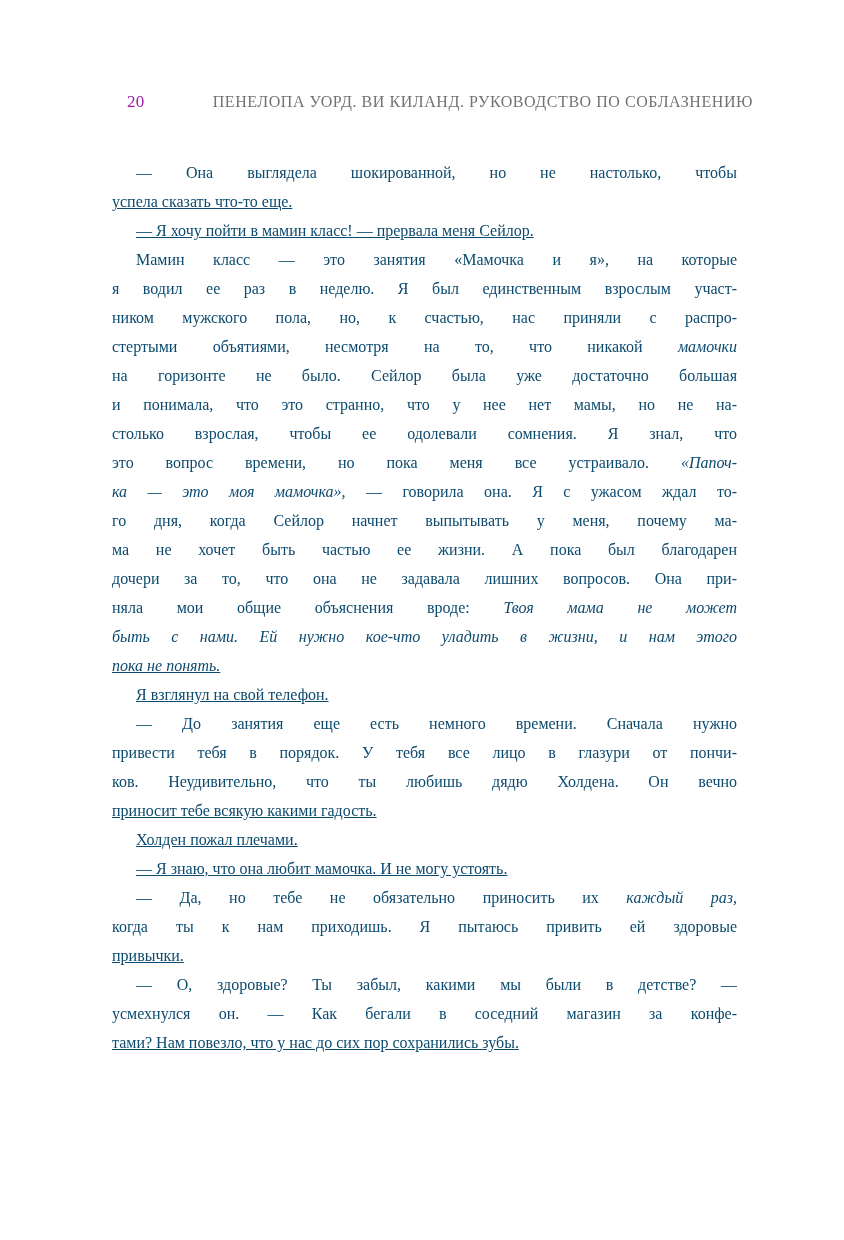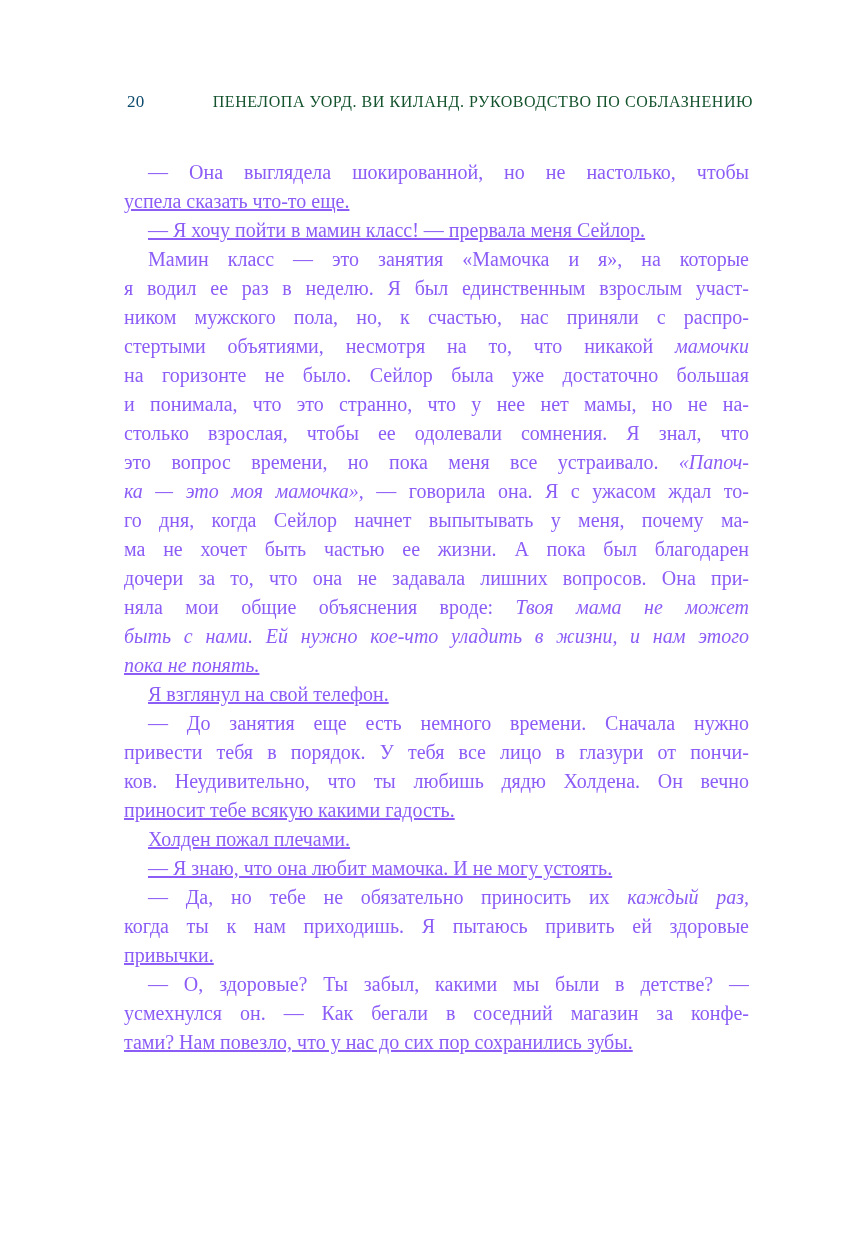--- a/index.html
+++ b/index.html
@@ -18,38 +18,38 @@
   .page-header {
     position: absolute;
     left: 127px;
     right: 91px;
     top: 92px;
     display: flex;
     align-items: baseline;
   }
   .folio {
     font-size: 17px;
-    color: #0c4a6e;
+    color: #a21caf;
     letter-spacing: 0.3px;
   }
   .running-title {
     margin-left: auto;
     font-size: 16px;
     letter-spacing: 0.55px;
-    color: #14532d;
+    color: #737373;
     white-space: nowrap;
   }
   .text-block {
     position: absolute;
-    left: 124px;
+    left: 112px;
     top: 158px;
     width: 625px;
-    font-size: 20px;
+    font-size: 16px;
     line-height: 29px;
-    color: #8b5cf6;
+    color: #0c4a6e;
   }
   .line {
     text-align: justify;
     text-align-last: justify;
     overflow: hidden;
     white-space: normal;
   }
   .line.final {
     text-align: center;
     text-align-last: left;

